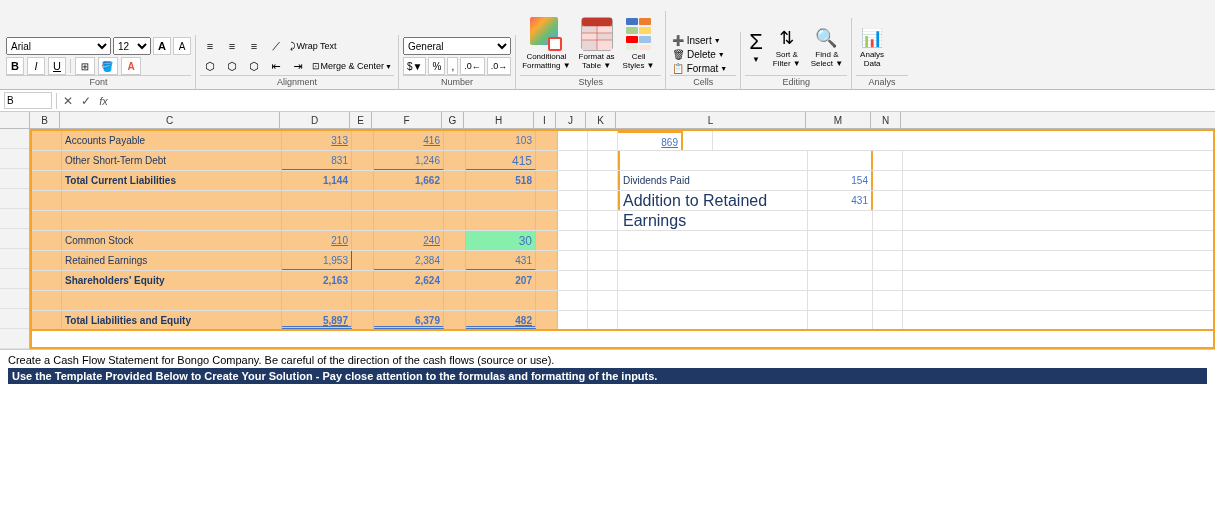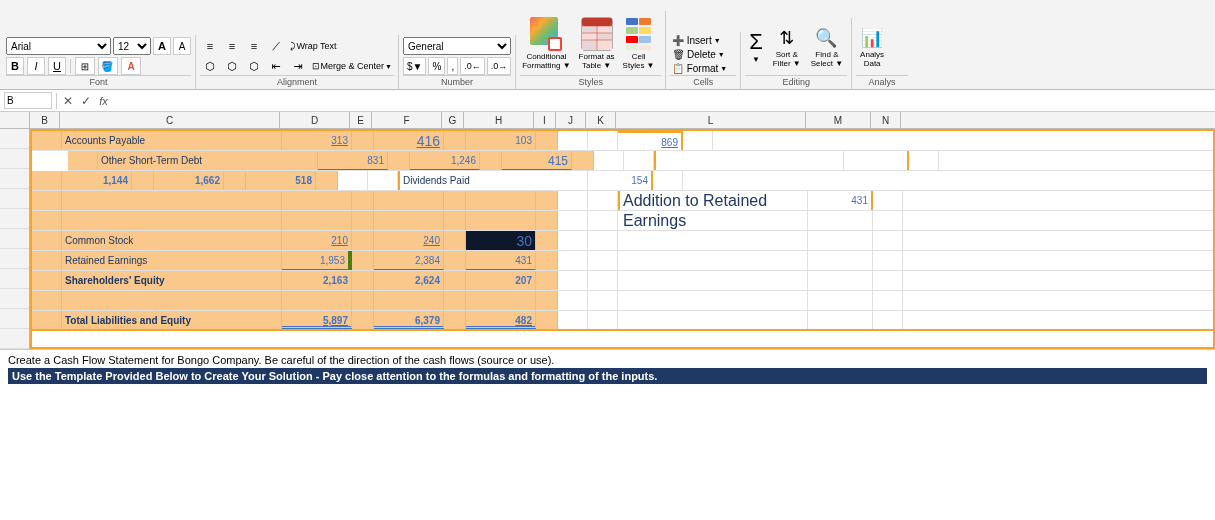--- a/index.html
+++ b/index.html
@@ -224,48 +224,49 @@
       <div style="height:20px;border-bottom:1px solid #e0e0e0;text-align:center;font-size:9px;color:#333;line-height:20px;cursor:pointer;"></div>
     </div>
 
     <div style="flex:1;overflow:hidden;border:2px solid #f4a428;">
 
       <div style="display:flex;height:20px;border-bottom:1px solid #e0e0e0;">
         <div style="width:30px;background:#f9c88a;border-right:1px solid #e0c080;"></div>
         <div style="width:220px;background:#f9c88a;border-right:1px solid #e0c080;font-size:10px;padding:0 3px;line-height:20px;color:#1f3864;">Accounts Payable</div>
         <div style="width:70px;background:#f9c88a;border-right:1px solid #e0c080;font-size:10px;padding:0 3px;line-height:20px;color:#4472c4;text-align:right;text-decoration:underline;">313</div>
         <div style="width:22px;background:#f9c88a;border-right:1px solid #e0c080;"></div>
-        <div style="width:70px;background:#f9c88a;border-right:1px solid #e0c080;font-size:14px;padding:0 3px;line-height:20px;color:#4472c4;text-align:right;text-decoration:underline;">416</div>
+        <div style="width:70px;background:#f9c88a;border-right:1px solid #e0c080;font-size:10px;padding:0 3px;line-height:20px;color:#4472c4;text-align:right;text-decoration:underline;">416</div>
         <div style="width:22px;background:#f9c88a;border-right:1px solid #e0c080;"></div>
         <div style="width:70px;background:#f9c88a;border-right:1px solid #e0c080;font-size:10px;padding:0 3px;line-height:20px;color:#4472c4;text-align:right;">103</div>
         <div style="width:22px;background:#f9c88a;border-right:1px solid #e0c080;"></div>
         <div style="width:30px;border-right:1px solid #e0e0e0;"></div>
         <div style="width:30px;border-right:1px solid #e0e0e0;"></div>
         <div style="width:65px;border-right:2px solid #f4a428;font-size:10px;padding:0 3px;line-height:20px;color:#4472c4;text-align:right;border-top:2px solid #f4a428;text-decoration:underline;">869</div>
         <div style="width:30px;border-right:1px solid #e0e0e0;"></div>
       </div>
 
-      <div style="display:flex;height:20px;border-bottom:1px solid #e0e0e0;margin-left:36px;">
+      <div style="display:flex;height:20px;border-bottom:1px solid #e0e0e0;">
         <div style="width:30px;background:#f9c88a;border-right:1px solid #e0c080;"></div>
         <div style="width:220px;background:#f9c88a;border-right:1px solid #e0c080;font-size:10px;padding:0 3px;line-height:20px;color:#1f3864;">Other Short-Term Debt</div>
         <div style="width:70px;background:#f9c88a;border-right:1px solid #e0c080;font-size:10px;padding:0 3px;line-height:20px;color:#4472c4;text-align:right;border-bottom:1px solid #4472c4;">831</div>
         <div style="width:22px;background:#f9c88a;border-right:1px solid #e0c080;"></div>
         <div style="width:70px;background:#f9c88a;border-right:1px solid #e0c080;font-size:10px;padding:0 3px;line-height:20px;color:#4472c4;text-align:right;border-bottom:1px solid #4472c4;">1,246</div>
         <div style="width:22px;background:#f9c88a;border-right:1px solid #e0c080;"></div>
         <div style="width:70px;background:#f9c88a;border-right:1px solid #e0c080;font-size:12px;padding:0 3px;line-height:20px;color:#4472c4;text-align:right;border-bottom:1px solid #4472c4;">415</div>
         <div style="width:22px;background:#f9c88a;border-right:1px solid #e0c080;"></div>
         <div style="width:30px;border-right:1px solid #e0e0e0;"></div>
         <div style="width:30px;border-right:1px solid #e0e0e0;"></div>
         <div style="width:190px;border-right:1px solid #e0e0e0;font-size:10px;padding:0 3px;line-height:20px;border-left:2px solid #f4a428;"></div>
         <div style="width:65px;border-right:2px solid #f4a428;font-size:10px;padding:0 3px;line-height:20px;text-align:right;"></div>
         <div style="width:30px;border-right:1px solid #e0e0e0;"></div>
       </div>
 
       <div style="display:flex;height:20px;border-bottom:1px solid #e0e0e0;">
         <div style="width:30px;background:#f9c88a;border-right:1px solid #e0c080;"></div>
+        <div style="width:220px;background:#f9c88a;border-right:1px solid #e0c080;font-size:10px;padding:0 3px;line-height:20px;color:#1f3864;font-weight:bold;">Total Current Liabilities</div>
         <div style="width:70px;background:#f9c88a;border-right:1px solid #e0c080;font-size:10px;padding:0 3px;line-height:20px;color:#4472c4;text-align:right;font-weight:bold;">1,144</div>
         <div style="width:22px;background:#f9c88a;border-right:1px solid #e0c080;"></div>
         <div style="width:70px;background:#f9c88a;border-right:1px solid #e0c080;font-size:10px;padding:0 3px;line-height:20px;color:#4472c4;text-align:right;font-weight:bold;">1,662</div>
         <div style="width:22px;background:#f9c88a;border-right:1px solid #e0c080;"></div>
         <div style="width:70px;background:#f9c88a;border-right:1px solid #e0c080;font-size:10px;padding:0 3px;line-height:20px;color:#4472c4;text-align:right;font-weight:bold;">518</div>
         <div style="width:22px;background:#f9c88a;border-right:1px solid #e0c080;"></div>
         <div style="width:30px;border-right:1px solid #e0e0e0;"></div>
         <div style="width:30px;border-right:1px solid #e0e0e0;"></div>
         <div style="width:190px;border-right:1px solid #e0e0e0;font-size:10px;padding:0 3px;line-height:20px;color:#1f3864;border-left:2px solid #f4a428;">Dividends Paid</div>
         <div style="width:65px;border-right:2px solid #f4a428;font-size:10px;padding:0 3px;line-height:20px;color:#4472c4;text-align:right;">154</div>
@@ -305,33 +306,33 @@
         <div style="width:30px;border-right:1px solid #e0e0e0;"></div>
       </div>
 
       <div style="display:flex;height:20px;border-bottom:1px solid #e0e0e0;">
         <div style="width:30px;background:#f9c88a;border-right:1px solid #e0c080;"></div>
         <div style="width:220px;background:#f9c88a;border-right:1px solid #e0c080;font-size:10px;padding:0 3px;line-height:20px;color:#1f3864;">Common Stock</div>
         <div style="width:70px;background:#f9c88a;border-right:1px solid #e0c080;font-size:10px;padding:0 3px;line-height:20px;color:#4472c4;text-align:right;text-decoration:underline;">210</div>
         <div style="width:22px;background:#f9c88a;border-right:1px solid #e0c080;"></div>
         <div style="width:70px;background:#f9c88a;border-right:1px solid #e0c080;font-size:10px;padding:0 3px;line-height:20px;color:#4472c4;text-align:right;text-decoration:underline;">240</div>
         <div style="width:22px;background:#f9c88a;border-right:1px solid #e0c080;"></div>
-        <div style="width:70px;background:#0f172a;border-right:1px solid #e0c080;font-size:14px;padding:0 3px;line-height:20px;color:#4472c4;text-align:right;">30</div>
+        <div style="width:70px;background:#86efac;border-right:1px solid #e0c080;font-size:12px;padding:0 3px;line-height:20px;color:#4472c4;text-align:right;">30</div>
         <div style="width:22px;background:#f9c88a;border-right:1px solid #e0c080;"></div>
         <div style="width:30px;border-right:1px solid #e0e0e0;"></div>
         <div style="width:30px;border-right:1px solid #e0e0e0;"></div>
         <div style="width:190px;border-right:1px solid #e0e0e0;"></div>
         <div style="width:65px;border-right:1px solid #e0e0e0;"></div>
         <div style="width:30px;border-right:1px solid #e0e0e0;"></div>
       </div>
 
       <div style="display:flex;height:20px;border-bottom:1px solid #e0e0e0;">
         <div style="width:30px;background:#f9c88a;border-right:1px solid #e0c080;"></div>
         <div style="width:220px;background:#f9c88a;border-right:1px solid #e0c080;font-size:10px;padding:0 3px;line-height:20px;color:#1f3864;">Retained Earnings</div>
-        <div style="width:70px;background:#f9c88a;border-right:4px solid #4d7c0f;font-size:10px;padding:0 3px;line-height:20px;color:#4472c4;text-align:right;border-bottom:1px solid #4472c4;">1,953</div>
+        <div style="width:70px;background:#f9c88a;border-right:1px solid #4d7c0f;font-size:10px;padding:0 3px;line-height:20px;color:#4472c4;text-align:right;border-bottom:1px solid #4472c4;">1,953</div>
         <div style="width:22px;background:#f9c88a;border-right:1px solid #e0c080;"></div>
         <div style="width:70px;background:#f9c88a;border-right:1px solid #e0c080;font-size:10px;padding:0 3px;line-height:20px;color:#4472c4;text-align:right;border-bottom:1px solid #4472c4;">2,384</div>
         <div style="width:22px;background:#f9c88a;border-right:1px solid #e0c080;"></div>
         <div style="width:70px;background:#f9c88a;border-right:1px solid #e0c080;font-size:10px;padding:0 3px;line-height:20px;color:#4472c4;text-align:right;border-bottom:1px solid #4472c4;">431</div>
         <div style="width:22px;background:#f9c88a;border-right:1px solid #e0c080;"></div>
         <div style="width:30px;border-right:1px solid #e0e0e0;"></div>
         <div style="width:30px;border-right:1px solid #e0e0e0;"></div>
         <div style="width:190px;border-right:1px solid #e0e0e0;"></div>
         <div style="width:65px;border-right:1px solid #e0e0e0;"></div>
         <div style="width:30px;border-right:1px solid #e0e0e0;"></div>

